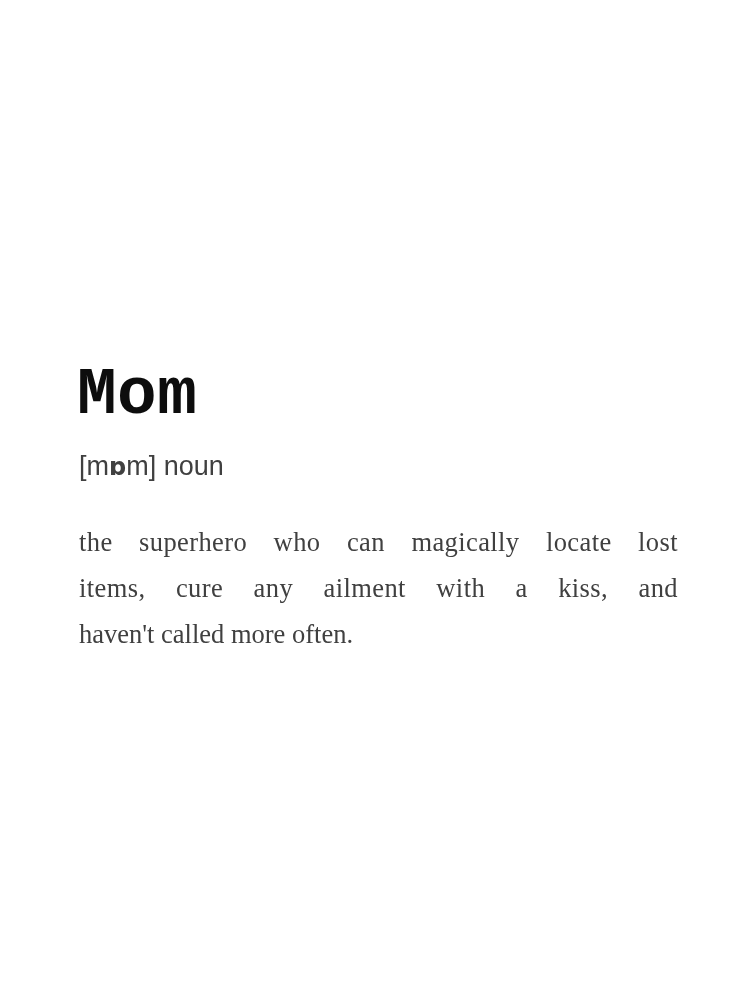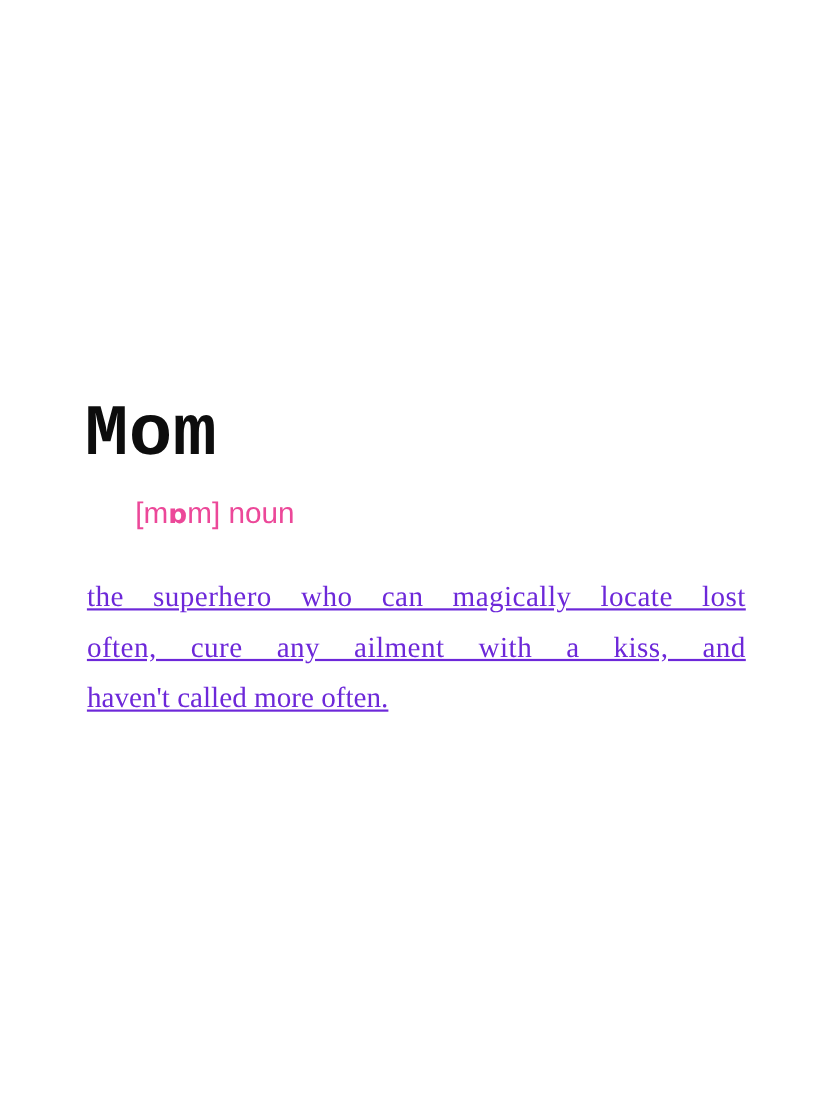--- a/index.html
+++ b/index.html
@@ -33,41 +33,39 @@
       color: #0d0d0d;
       white-space: nowrap;
     }
     .pron {
       position: absolute;
       left: 0;
       top: 448px;
       font-family: "Liberation Sans", "DejaVu Sans", sans-serif;
       font-size: 27px;
       line-height: 36px;
-      color: #ec4899;
+      color: #404040;
       white-space: nowrap;
-      margin-left: 44px;
     }
     .pron .ipa {
       font-family: "DejaVu Sans", sans-serif;
       font-weight: bold;
       font-size: 24px;
     }
     .definition {
       position: absolute;
       left: 0;
       top: 520px;
       width: 599px;
       margin: 0;
       font-family: "Liberation Serif", "DejaVu Serif", serif;
       font-size: 26.5px;
       line-height: 45.8px;
-      color: #6d28d9;
+      color: #404040;
       letter-spacing: 0.4px;
-      text-decoration: underline;
     }
     .definition .line {
       display: block;
       text-align: justify;
       text-align-last: justify;
       white-space: nowrap;
       height: 45.8px;
     }
     .definition .line.last {
       text-align-last: left;
@@ -81,16 +79,16 @@
 <div class="card">
   <h1 class="title">Mom</h1>
 
   <div class="pron">
     <span><span>[</span><span>m</span><span class="ipa">ɒ</span><span>m</span><span>]</span></span>
     <span>noun</span>
   </div>
 
   <p class="definition">
     <span class="line">the superhero who can magically locate lost</span>
-    <span class="line">often, cure any ailment with a kiss, and</span>
+    <span class="line">items, cure any ailment with a kiss, and</span>
     <span class="line last">haven't called more often.</span>
   </p>
 </div>
 
 </body></html>

